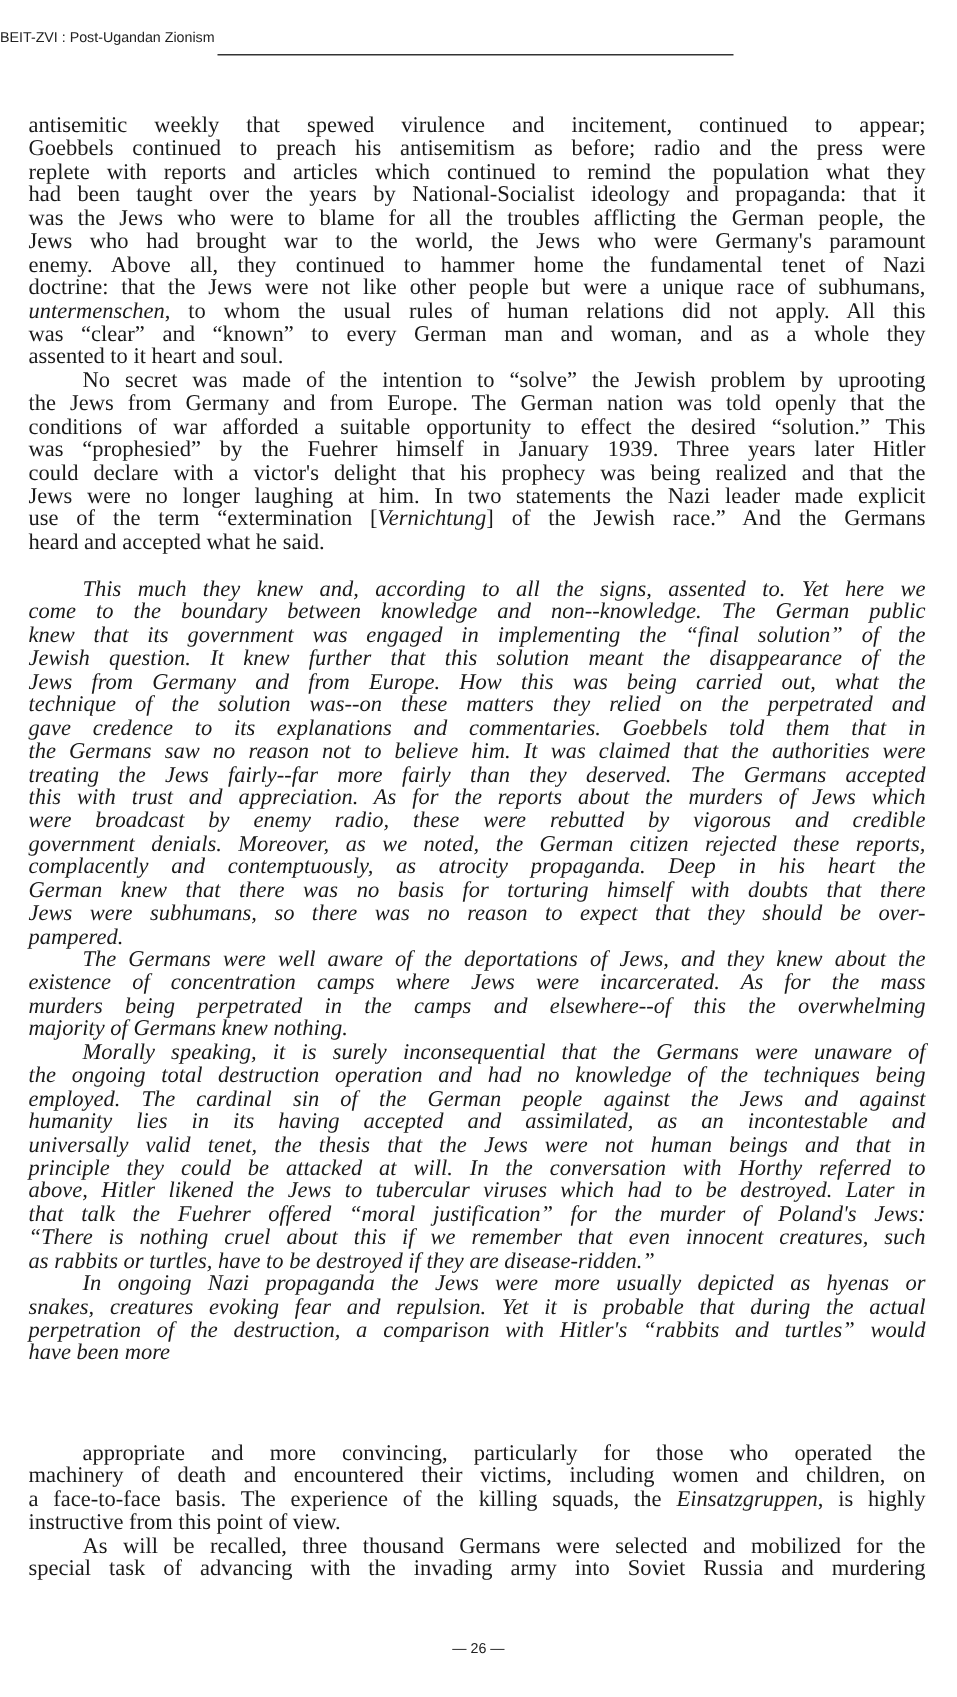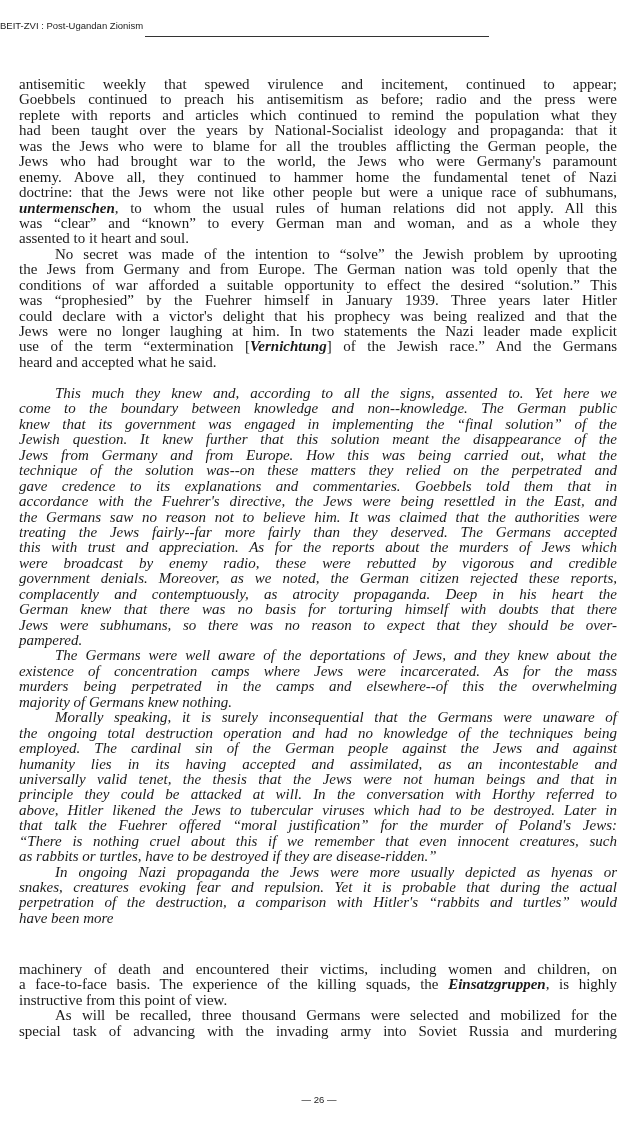--- a/index.html
+++ b/index.html
@@ -17,21 +17,21 @@
     font-family: "Liberation Serif", serif; font-size: 15px; color: #1a1a1a;
   }
   .line { height: 15.45px; line-height: 15.45px; white-space: nowrap; overflow: visible; }
   .line.j { text-align: justify; text-align-last: justify; white-space: normal; }
   .line.ind { padding-left: 36px; }
   .line.last { text-align: right; text-align-last: left; }
   .footer {
     position: absolute; left: 0; top: 1094px; width: 638px; text-align: center;
     font-family: "Liberation Sans", sans-serif; font-size: 9.5px; color: #222;
   }
-  i { font-style: italic; font-weight: bold; }
+  i { font-style: italic; }
 </style>
 </head>
 <body>
 
 <div class="header">BEIT-ZVI : Post-Ugandan Zionism</div>
 <div class="header-rule"></div>
 
 <div class="body-text" id="b1" style="top:77px;">
     <div class="line j">antisemitic weekly that spewed virulence and incitement, continued to appear;</div>
     <div class="line j">Goebbels continued to preach his antisemitism as before; radio and the press were</div>
@@ -54,21 +54,20 @@
     <div class="line last">heard and accepted what he said.</div>
   </div>
 <div class="body-text" id="b2" style="top:386px;font-style:italic;">
     <div class="line j ind">This much they knew and, according to all the signs, assented to. Yet here we</div>
     <div class="line j">come to the boundary between knowledge and non--knowledge. The German public</div>
     <div class="line j">knew that its government was engaged in implementing the “final solution” of the</div>
     <div class="line j">Jewish question. It knew further that this solution meant the disappearance of the</div>
     <div class="line j">Jews from Germany and from Europe. How this was being carried out, what the</div>
     <div class="line j">technique of the solution was--on these matters they relied on the perpetrated and</div>
     <div class="line j">gave credence to its explanations and commentaries. Goebbels told them that in</div>
-    <div class="line j">accordance with the Fuehrer's directive, the Jews were being resettled in the East, and</div>
     <div class="line j">the Germans saw no reason not to believe him. It was claimed that the authorities were</div>
     <div class="line j">treating the Jews fairly--far more fairly than they deserved. The Germans accepted</div>
     <div class="line j">this with trust and appreciation. As for the reports about the murders of Jews which</div>
     <div class="line j">were broadcast by enemy radio, these were rebutted by vigorous and credible</div>
     <div class="line j">government denials. Moreover, as we noted, the German citizen rejected these reports,</div>
     <div class="line j">complacently and contemptuously, as atrocity propaganda. Deep in his heart the</div>
     <div class="line j">German knew that there was no basis for torturing himself with doubts that there</div>
     <div class="line j">Jews were subhumans, so there was no reason to expect that they should be over-</div>
     <div class="line last">pampered.</div>
     <div class="line j ind">The Germans were well aware of the deportations of Jews, and they knew about the</div>
@@ -84,20 +83,21 @@
     <div class="line j">above, Hitler likened the Jews to tubercular viruses which had to be destroyed. Later in</div>
     <div class="line j">that talk the Fuehrer offered “moral justification” for the murder of Poland's Jews:</div>
     <div class="line j">“There is nothing cruel about this if we remember that even innocent creatures, such</div>
     <div class="line last">as rabbits or turtles, have to be destroyed if they are disease-ridden.”</div>
     <div class="line j ind">In ongoing Nazi propaganda the Jews were more usually depicted as hyenas or</div>
     <div class="line j">snakes, creatures evoking fear and repulsion. Yet it is probable that during the actual</div>
     <div class="line j">perpetration of the destruction, a comparison with Hitler's “rabbits and turtles” would</div>
     <div class="line last">have been more</div>
   </div>
 <div class="body-text" id="b3" style="top:962px;">
+    <div class="line j ind">appropriate and more convincing, particularly for those who operated the</div>
     <div class="line j">machinery of death and encountered their victims, including women and children, on</div>
     <div class="line j">a face-to-face basis. The experience of the killing squads, the <i>Einsatzgruppen</i>, is highly</div>
     <div class="line last">instructive from this point of view.</div>
     <div class="line j ind">As will be recalled, three thousand Germans were selected and mobilized for the</div>
     <div class="line j">special task of advancing with the invading army into Soviet Russia and murdering</div>
   </div>
 
 <div class="footer">—   26   —</div>
 
 </body></html>

